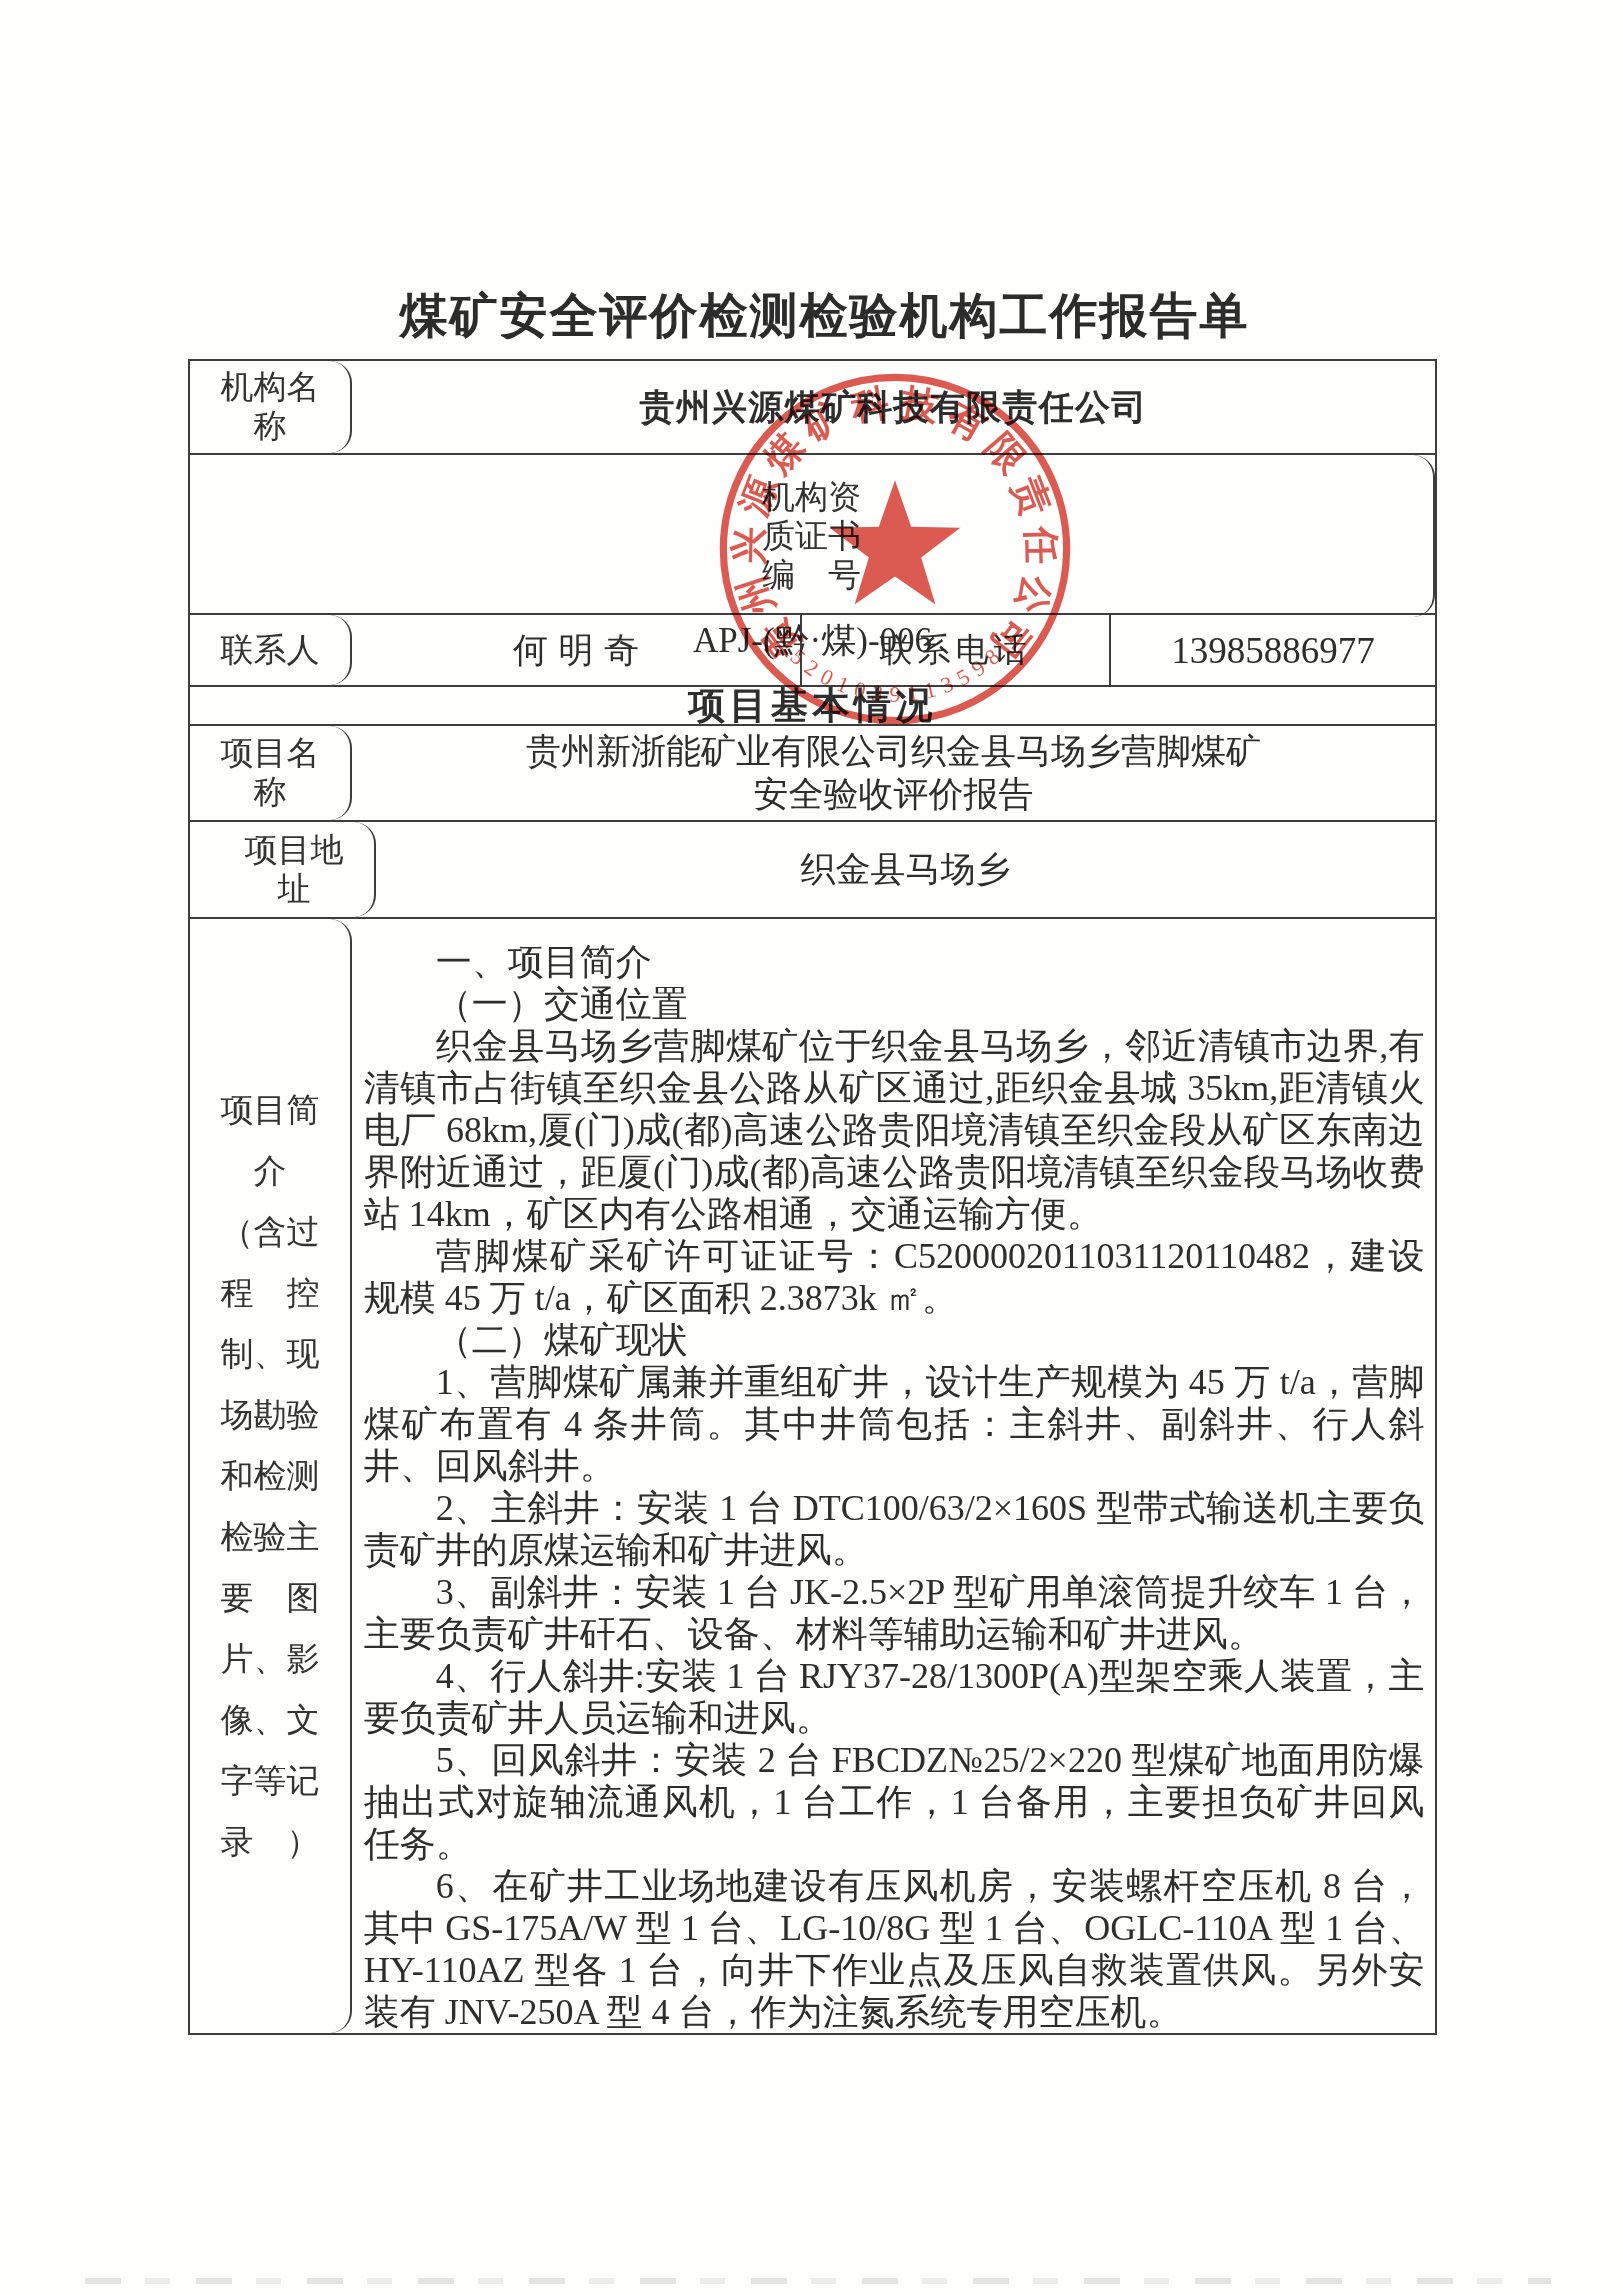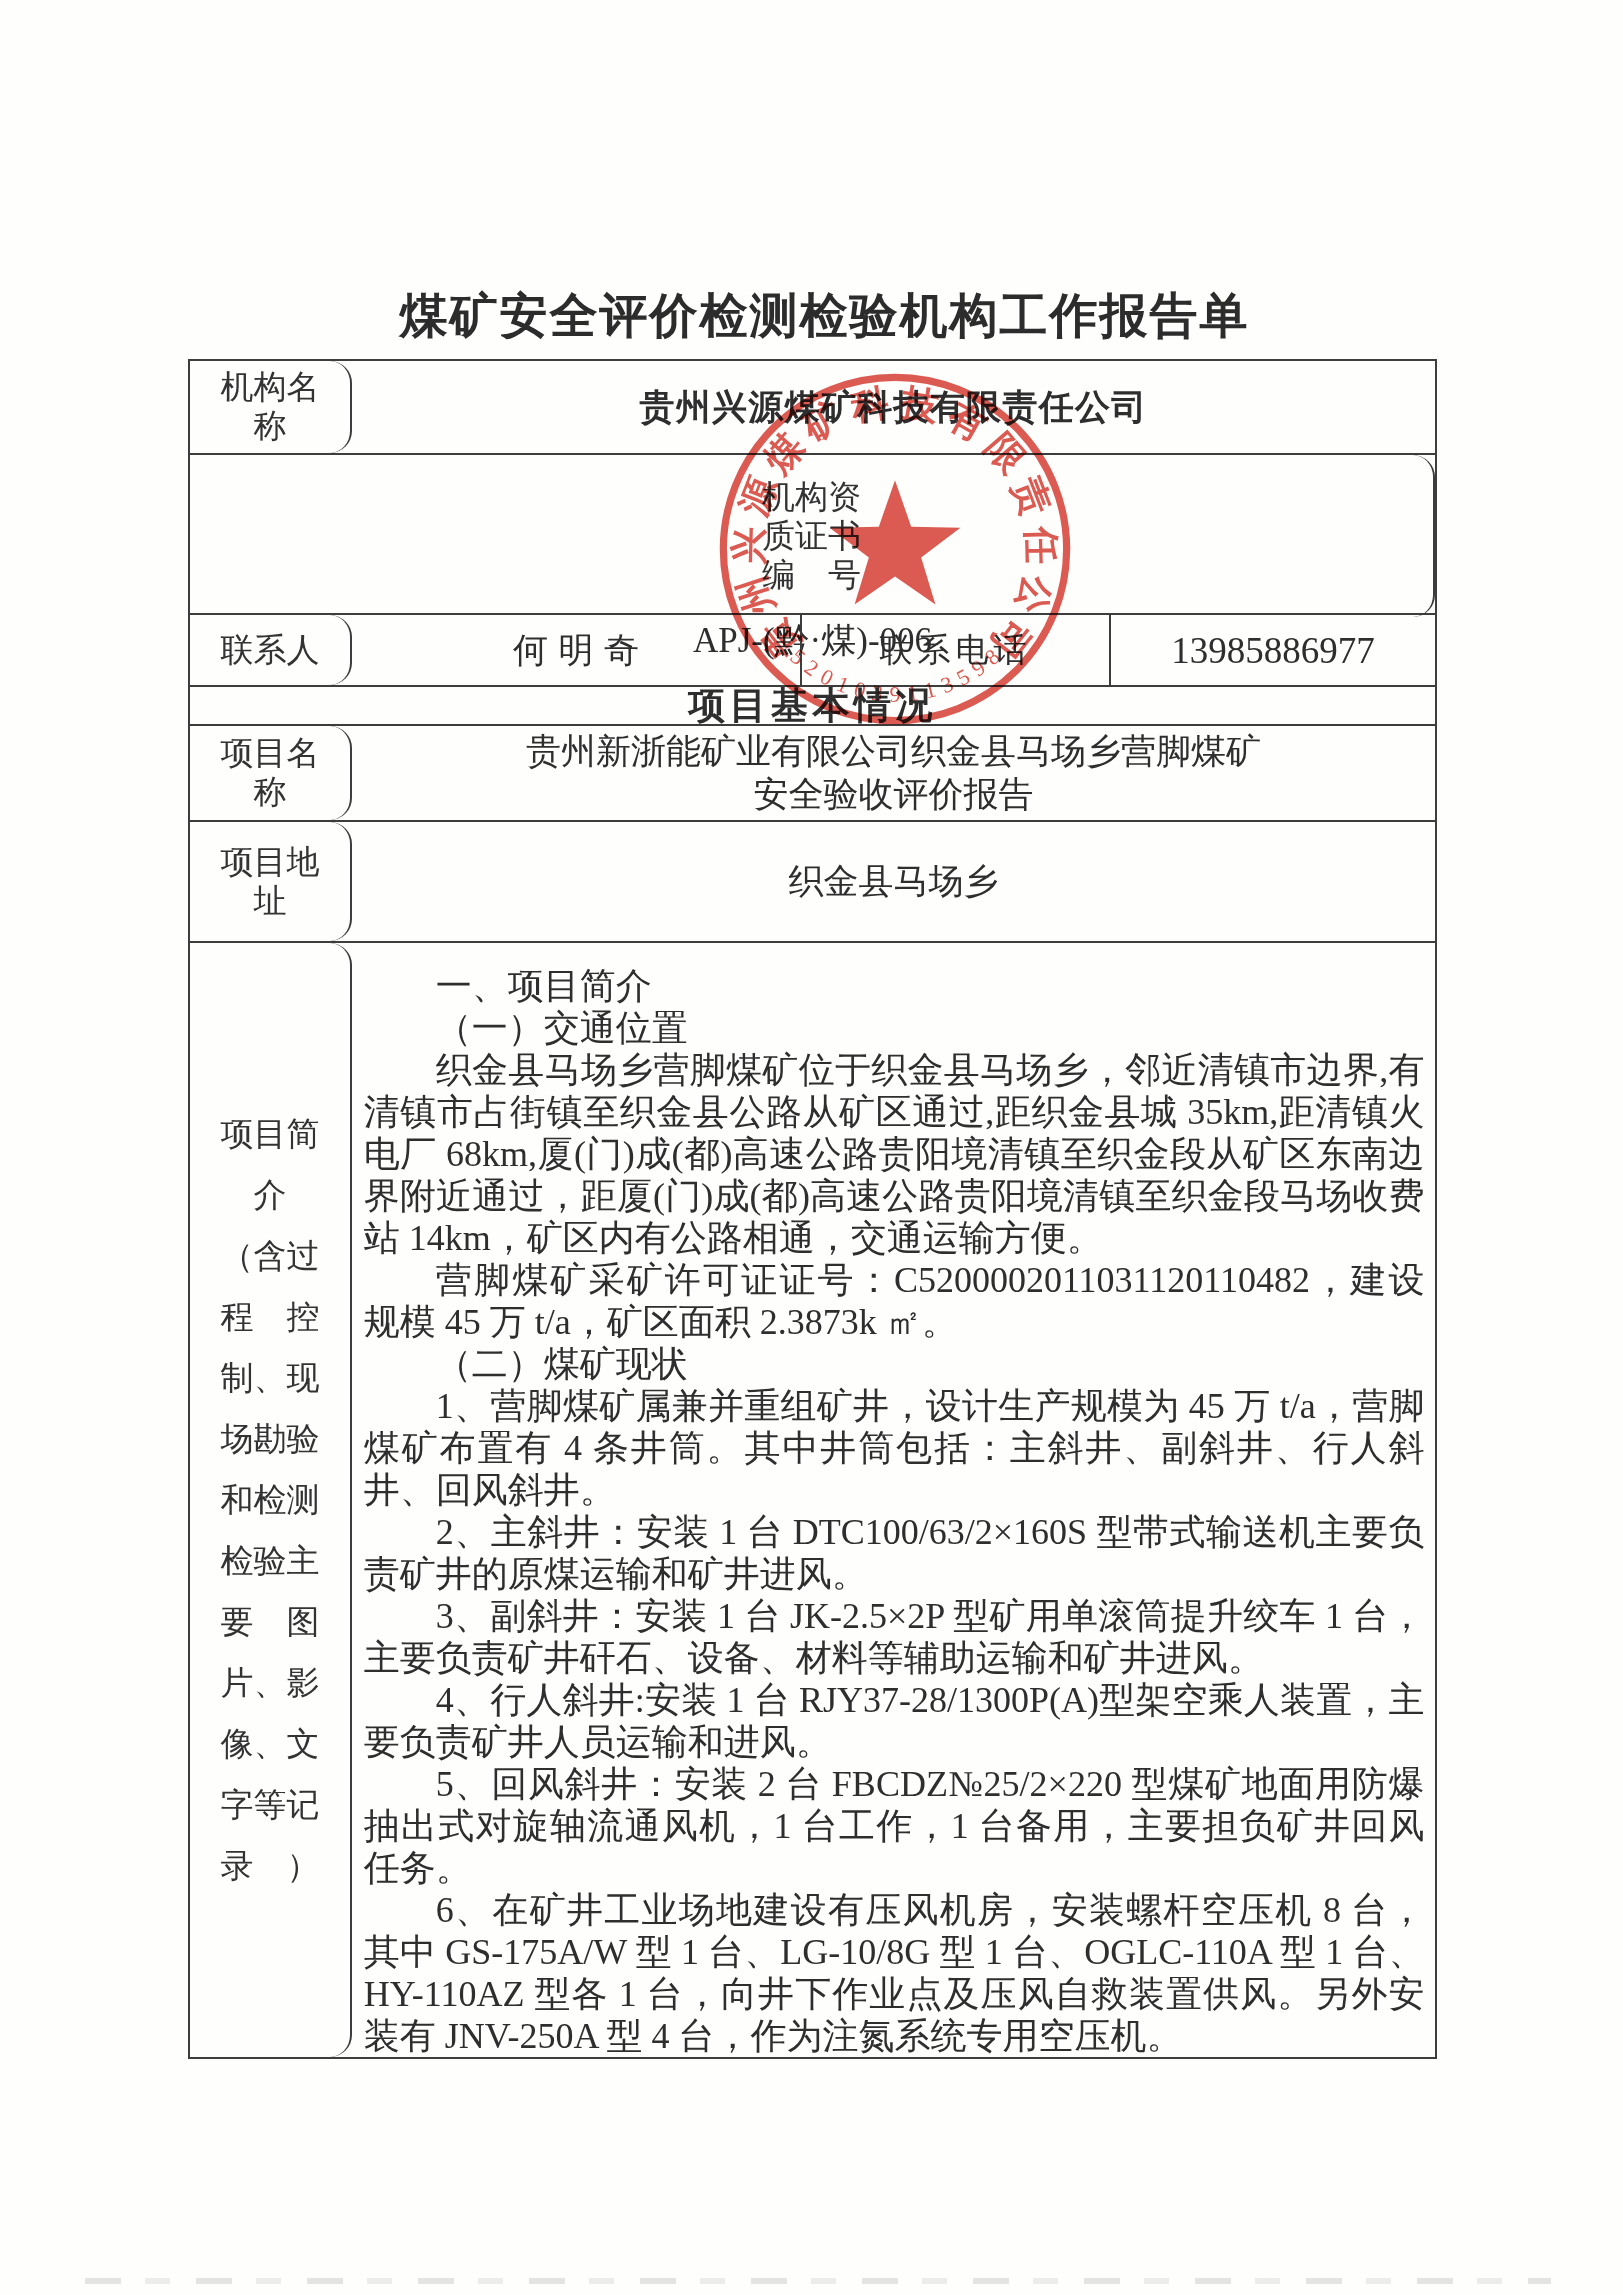--- a/index.html
+++ b/index.html
@@ -12,21 +12,21 @@
     position:absolute;top:271px;left:0;width:100%;margin:13px;text-align:center;
     font-size:48px;font-weight:bold;letter-spacing:2px;color:#2c2c2c;
   }
   .report-table{
     position:absolute;left:188px;top:359px;width:1249px;
     border:2.6px solid #3d3d3d;box-sizing:border-box;background:transparent;
   }
   .row{display:flex;box-sizing:border-box;border-top:2px solid #3d3d3d;}
   .row.first{border-top:none;}
   .r1{height:92px;} .r2{height:160px;flex-direction:column;} .r3{height:72px;} .r4{height:39px;}
-  .r5{height:96px;} .r6{height:121px;} .r7{height:1116px;}
+  .r5{height:96px;} .r6{height:97px;padding-left:24px;} .r7{height:1116px;}
   .cell{box-sizing:border-box;display:flex;flex-direction:column;justify-content:center;align-items:center;}
   .lab{flex:0 0 162px;border-right:2px solid #3d3d3d;font-size:33px;line-height:39px;color:#333;border-radius:22px;}
   .lab .lab-line{width:3em;text-align:justify;text-align-last:justify;}
   .lab .lab-line.single{text-align-last:center;}
   .val{flex:1;font-size:35px;}
   .val.bold{font-weight:bold;letter-spacing:1.3px;}
   .v-line{line-height:43px;}
   .r3 .v1{flex:0 0 450px;border-right:2px solid #3d3d3d;font-size:35px;letter-spacing:.3em;text-indent:.3em;}
   .r3 .lab2{flex:0 0 309px;border-right:2px solid #3d3d3d;font-size:33px;letter-spacing:.15em;}
   .r3 .v2{flex:1;font-size:37px;}

